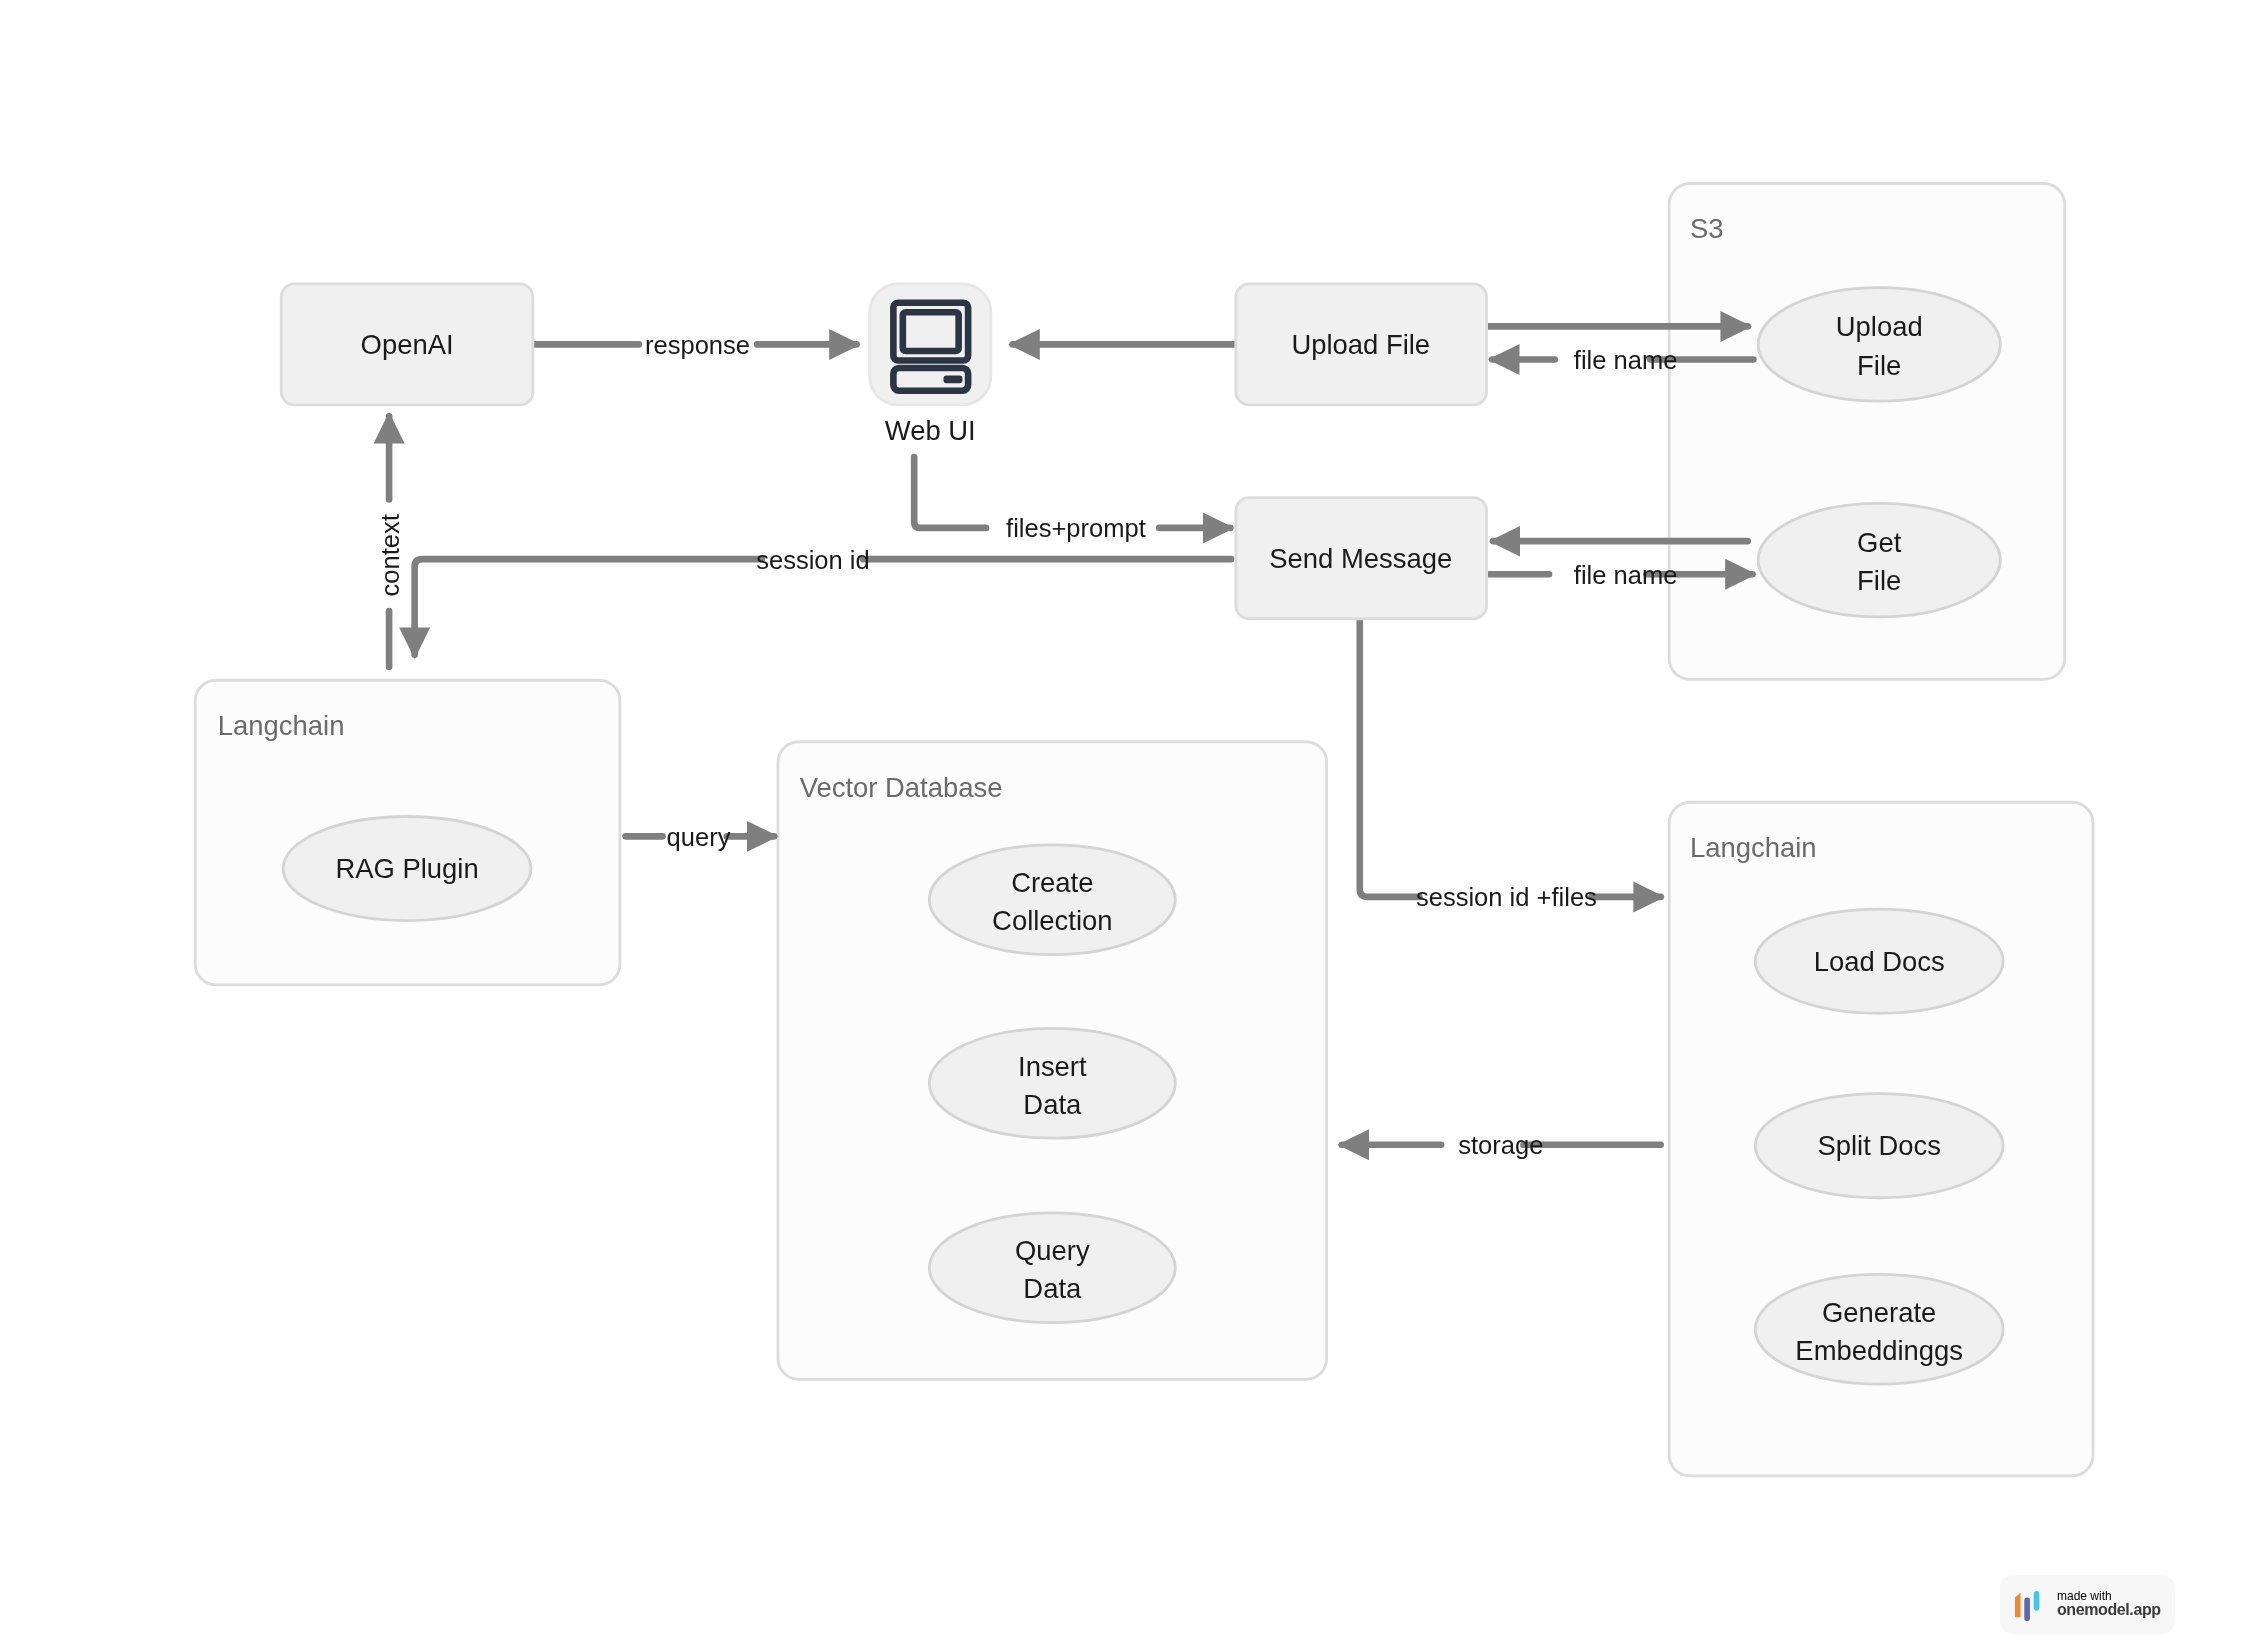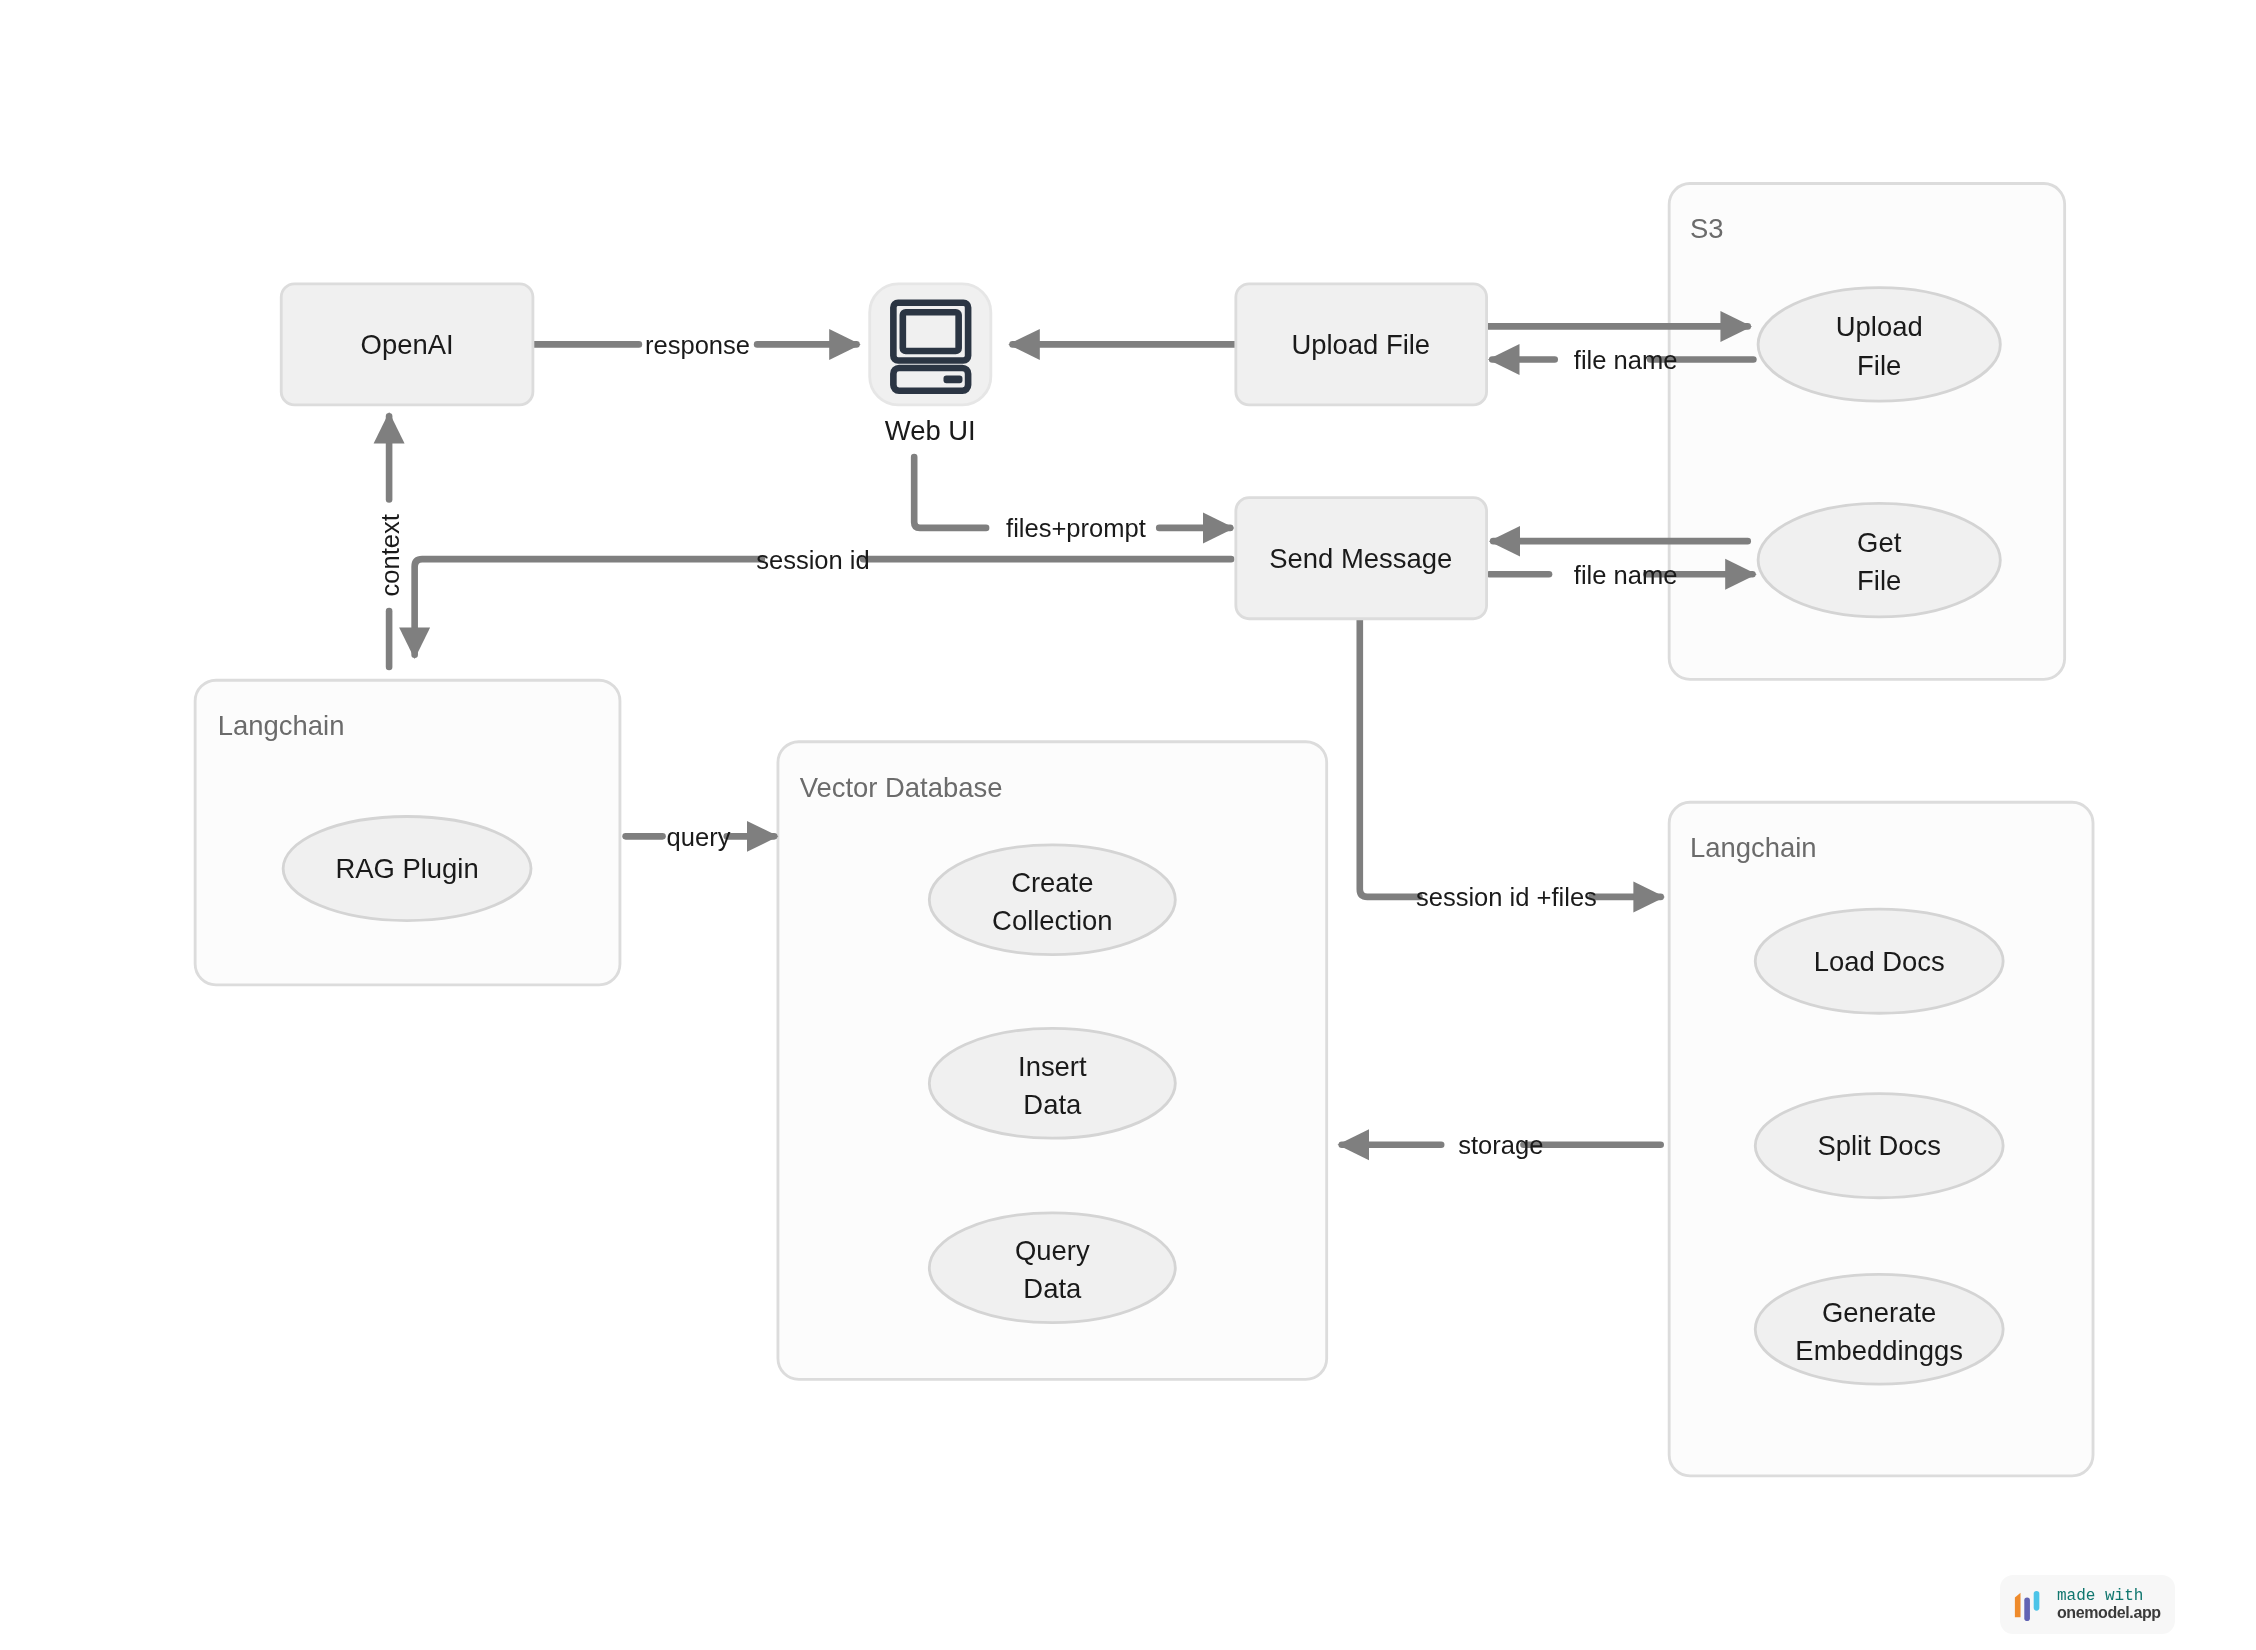--- a/index.html
+++ b/index.html
@@ -108,23 +108,23 @@
     gap: 9.5px;
     padding: 0 11.4px 0 9.5px;
     box-sizing: border-box;
   }
   #watermark .wm-text {
     display: flex;
     flex-direction: column;
     line-height: 1.05;
   }
   #watermark .wm-made {
-    font-family: Liberation Mono, monospace;
-    font-size: 16px;
-    color: #0f766e;
+    font-family: Liberation Sans, sans-serif;
+    font-size: 12px;
+    color: #000000;
   }
   #watermark .wm-brand {
     font-family: "Liberation Sans", sans-serif;
     font-size: 16px;
     font-weight: bold;
     color: #3b3b3b;
     letter-spacing: -0.4px;
   }
 </style>
 </head>

